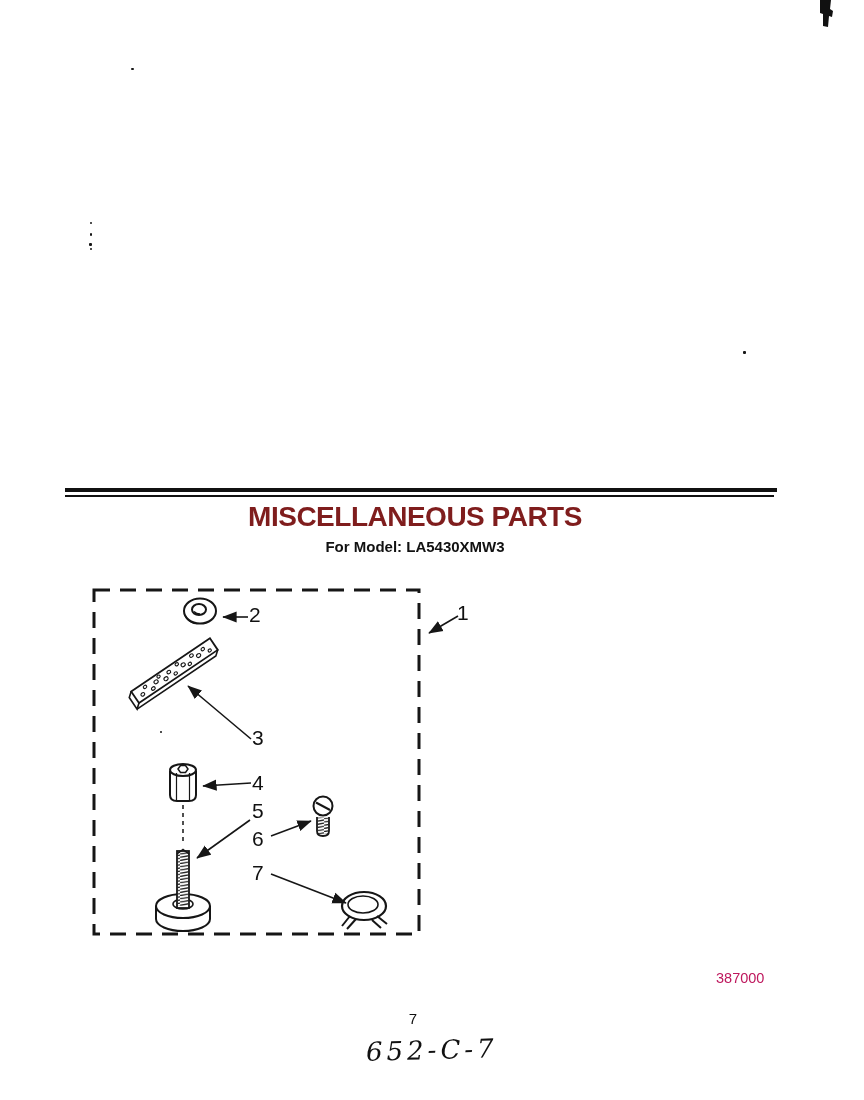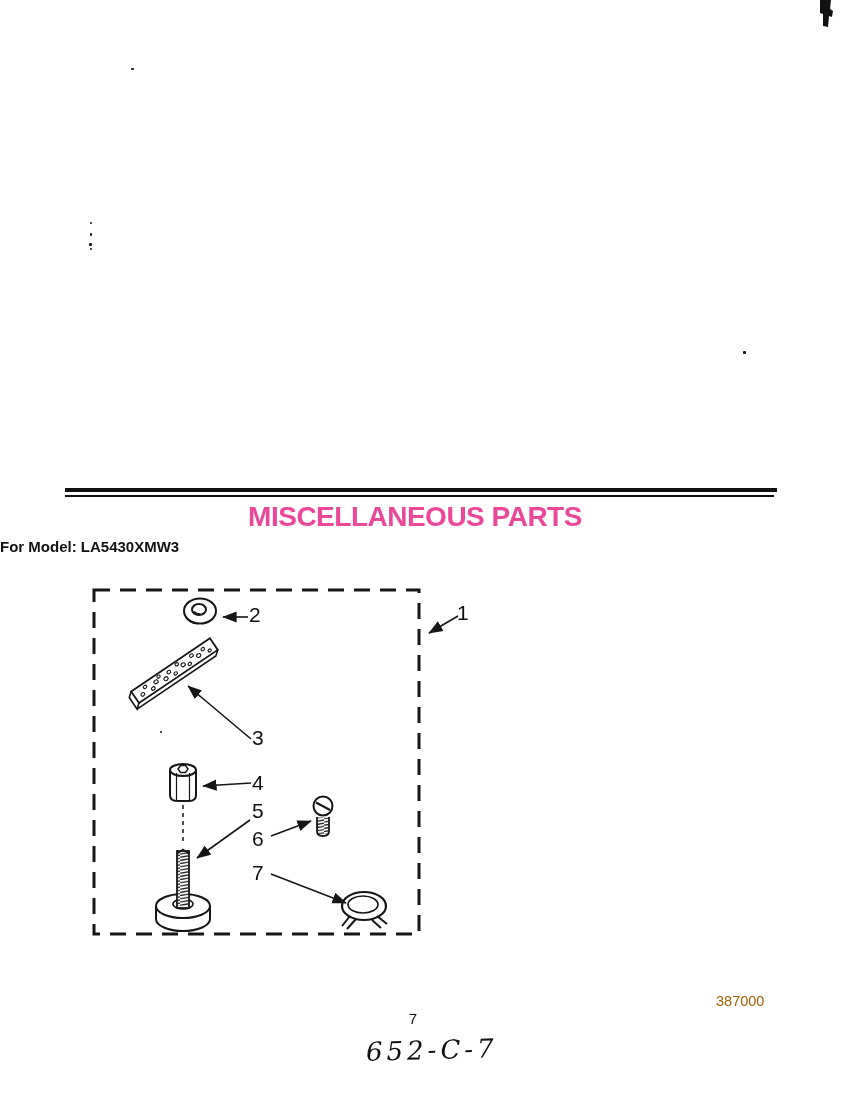--- a/index.html
+++ b/index.html
@@ -6,38 +6,38 @@
   #page{
     position:relative;width:864px;height:1100px;background:#ffffff;
     font-family:"Liberation Sans", sans-serif;color:#161616;overflow:hidden;
   }
   .abs{position:absolute;}
   .speck{position:absolute;background:#161616;border-radius:1px;}
   #rule-top{left:65px;top:488px;width:712px;height:4px;background:#111;}
   #rule-bottom{left:65px;top:495px;width:709px;height:2px;background:#111;}
   #title{
     left:0;top:501px;width:830px;text-align:center;
-    font-size:28px;font-weight:bold;letter-spacing:-0.5px;color:#ec4899;
+    font-size:28px;font-weight:bold;letter-spacing:-0.5px;color:#7f1d1d;
   }
   #subtitle{
-    left:0;top:538px;width:830px;
+    left:0;top:538px;width:830px;text-align:center;
     font-size:15px;font-weight:bold;color:#111;
   }
   .callout{
     position:absolute;font-size:21px;font-weight:400;color:#111;line-height:1;
   }
   #ordering-note{
     left:100px;top:993px;width:626px;text-align:center;
     font-size:12.5px;font-weight:bold;letter-spacing:1.3px;color:#111;
   }
   #page-number{
     left:100px;top:1010px;width:626px;text-align:center;
     font-size:15px;color:#111;
   }
-  #form-number{left:716px;top:993px;font-size:14.5px;color:#a16207;}
+  #form-number{left:716px;top:970px;font-size:14.5px;color:#be185d;}
   #handwritten{
     left:366px;top:1035px;font-family:"DejaVu Serif", serif;
     font-style:italic;font-size:26px;letter-spacing:4px;color:#111;
     transform:rotate(-1.5deg);
   }
   svg{position:absolute;left:0;top:0;}
 </style>
 </head>
 <body>
 

